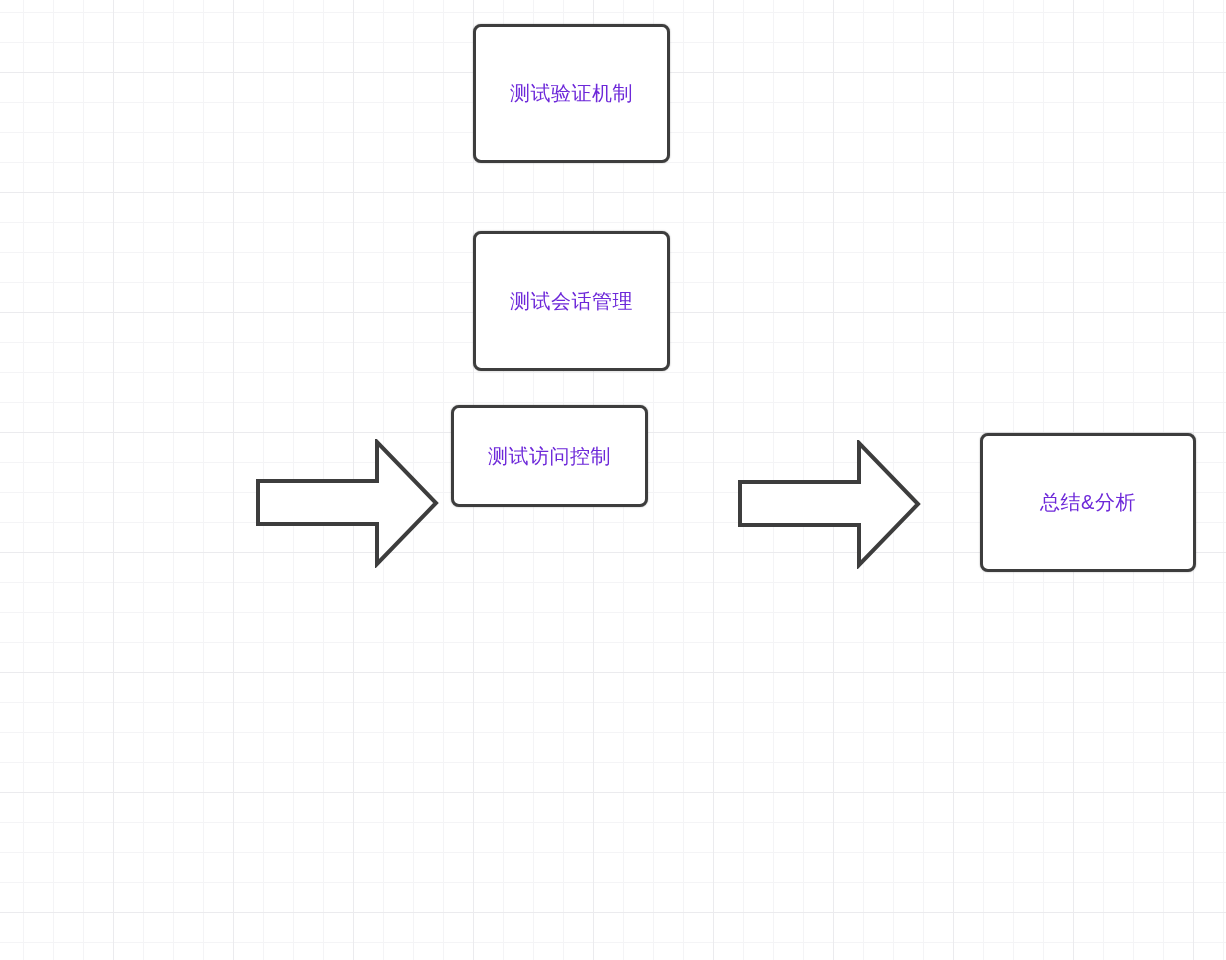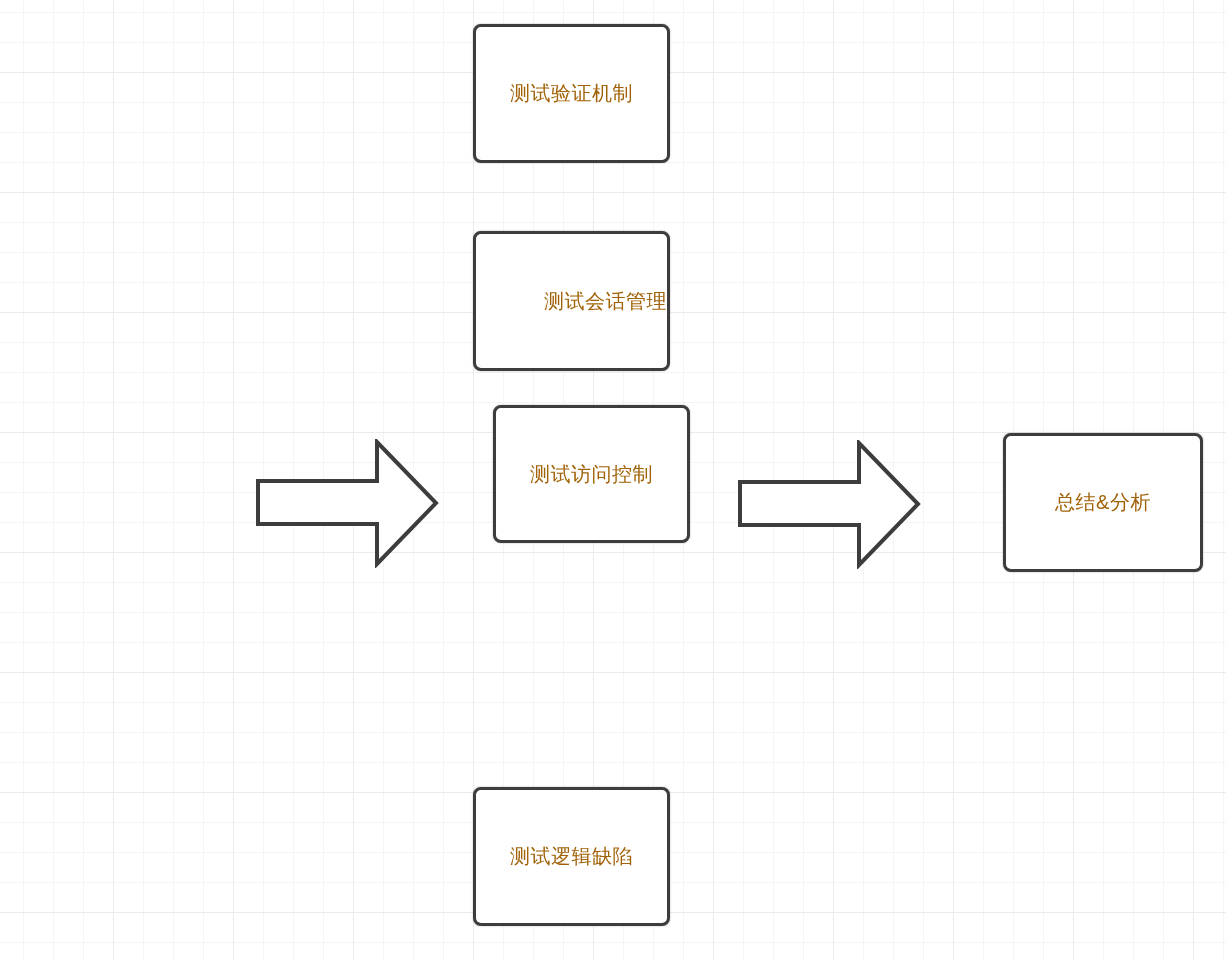--- a/index.html
+++ b/index.html
@@ -27,21 +27,21 @@
     background: #ffffff;
     border: 3px solid #3d3d3d;
     border-radius: 8px;
     box-shadow: 0 0 1.5px rgba(60,60,60,0.55);
     display: flex;
     align-items: center;
     justify-content: center;
   }
   .node-label {
     display: block;
-    color: #a16207;
+    color: #6d28d9;
     font-size: 20px;
     line-height: 1.45;
     text-align: center;
     white-space: pre-line;
     letter-spacing: 0.5px;
   }
   .connector {
     position: absolute;
   }
   .connector svg {
@@ -57,36 +57,33 @@
   <div class="connector" style="left:255px; top:439px;">
     <svg width="186" height="129" viewBox="0 0 186 129" xmlns="http://www.w3.org/2000/svg">
       <polygon points="3,42 122,42 122,3 181,64 122,125 122,85 3,85" fill="#ffffff" stroke="#3d3d3d" stroke-width="4" stroke-linejoin="miter"></polygon>
     </svg>
   </div>
 
   <div class="node" style="left:473px; top:24px; width:197px; height:139px;">
     <span class="node-label">测试验证机制</span>
   </div>
 
-  <div class="node" style="left:473px; top:231px; width:197px; height:140px;justify-content:flex-end;">
+  <div class="node" style="left:473px; top:231px; width:197px; height:140px;">
     <span class="node-label">测试会话管理</span>
   </div>
 
-  <div class="node" style="left:493px; top:405px; width:197px; height:138px;">
+  <div class="node" style="left:451px; top:405px; width:197px; height:102px;">
     <span class="node-label">测试访问控制</span>
   </div>
 
 
-  <div class="node" style="left:473px; top:787px; width:197px; height:139px;">
-    <span class="node-label">测试逻辑缺陷</span>
-  </div>
 
   <div class="connector" style="left:737px; top:440px;">
     <svg width="186" height="129" viewBox="0 0 186 129" xmlns="http://www.w3.org/2000/svg">
       <polygon points="3,42 122,42 122,3 181,64 122,125 122,85 3,85" fill="#ffffff" stroke="#3d3d3d" stroke-width="4" stroke-linejoin="miter"></polygon>
     </svg>
   </div>
 
-  <div class="node" style="left:980px; top:433px; width:200px; height:139px;margin-left:23px;">
+  <div class="node" style="left:980px; top:433px; width:216px; height:139px;">
     <span class="node-label">总结&amp;分析</span>
   </div>
 
 </div>
 
 </body></html>

